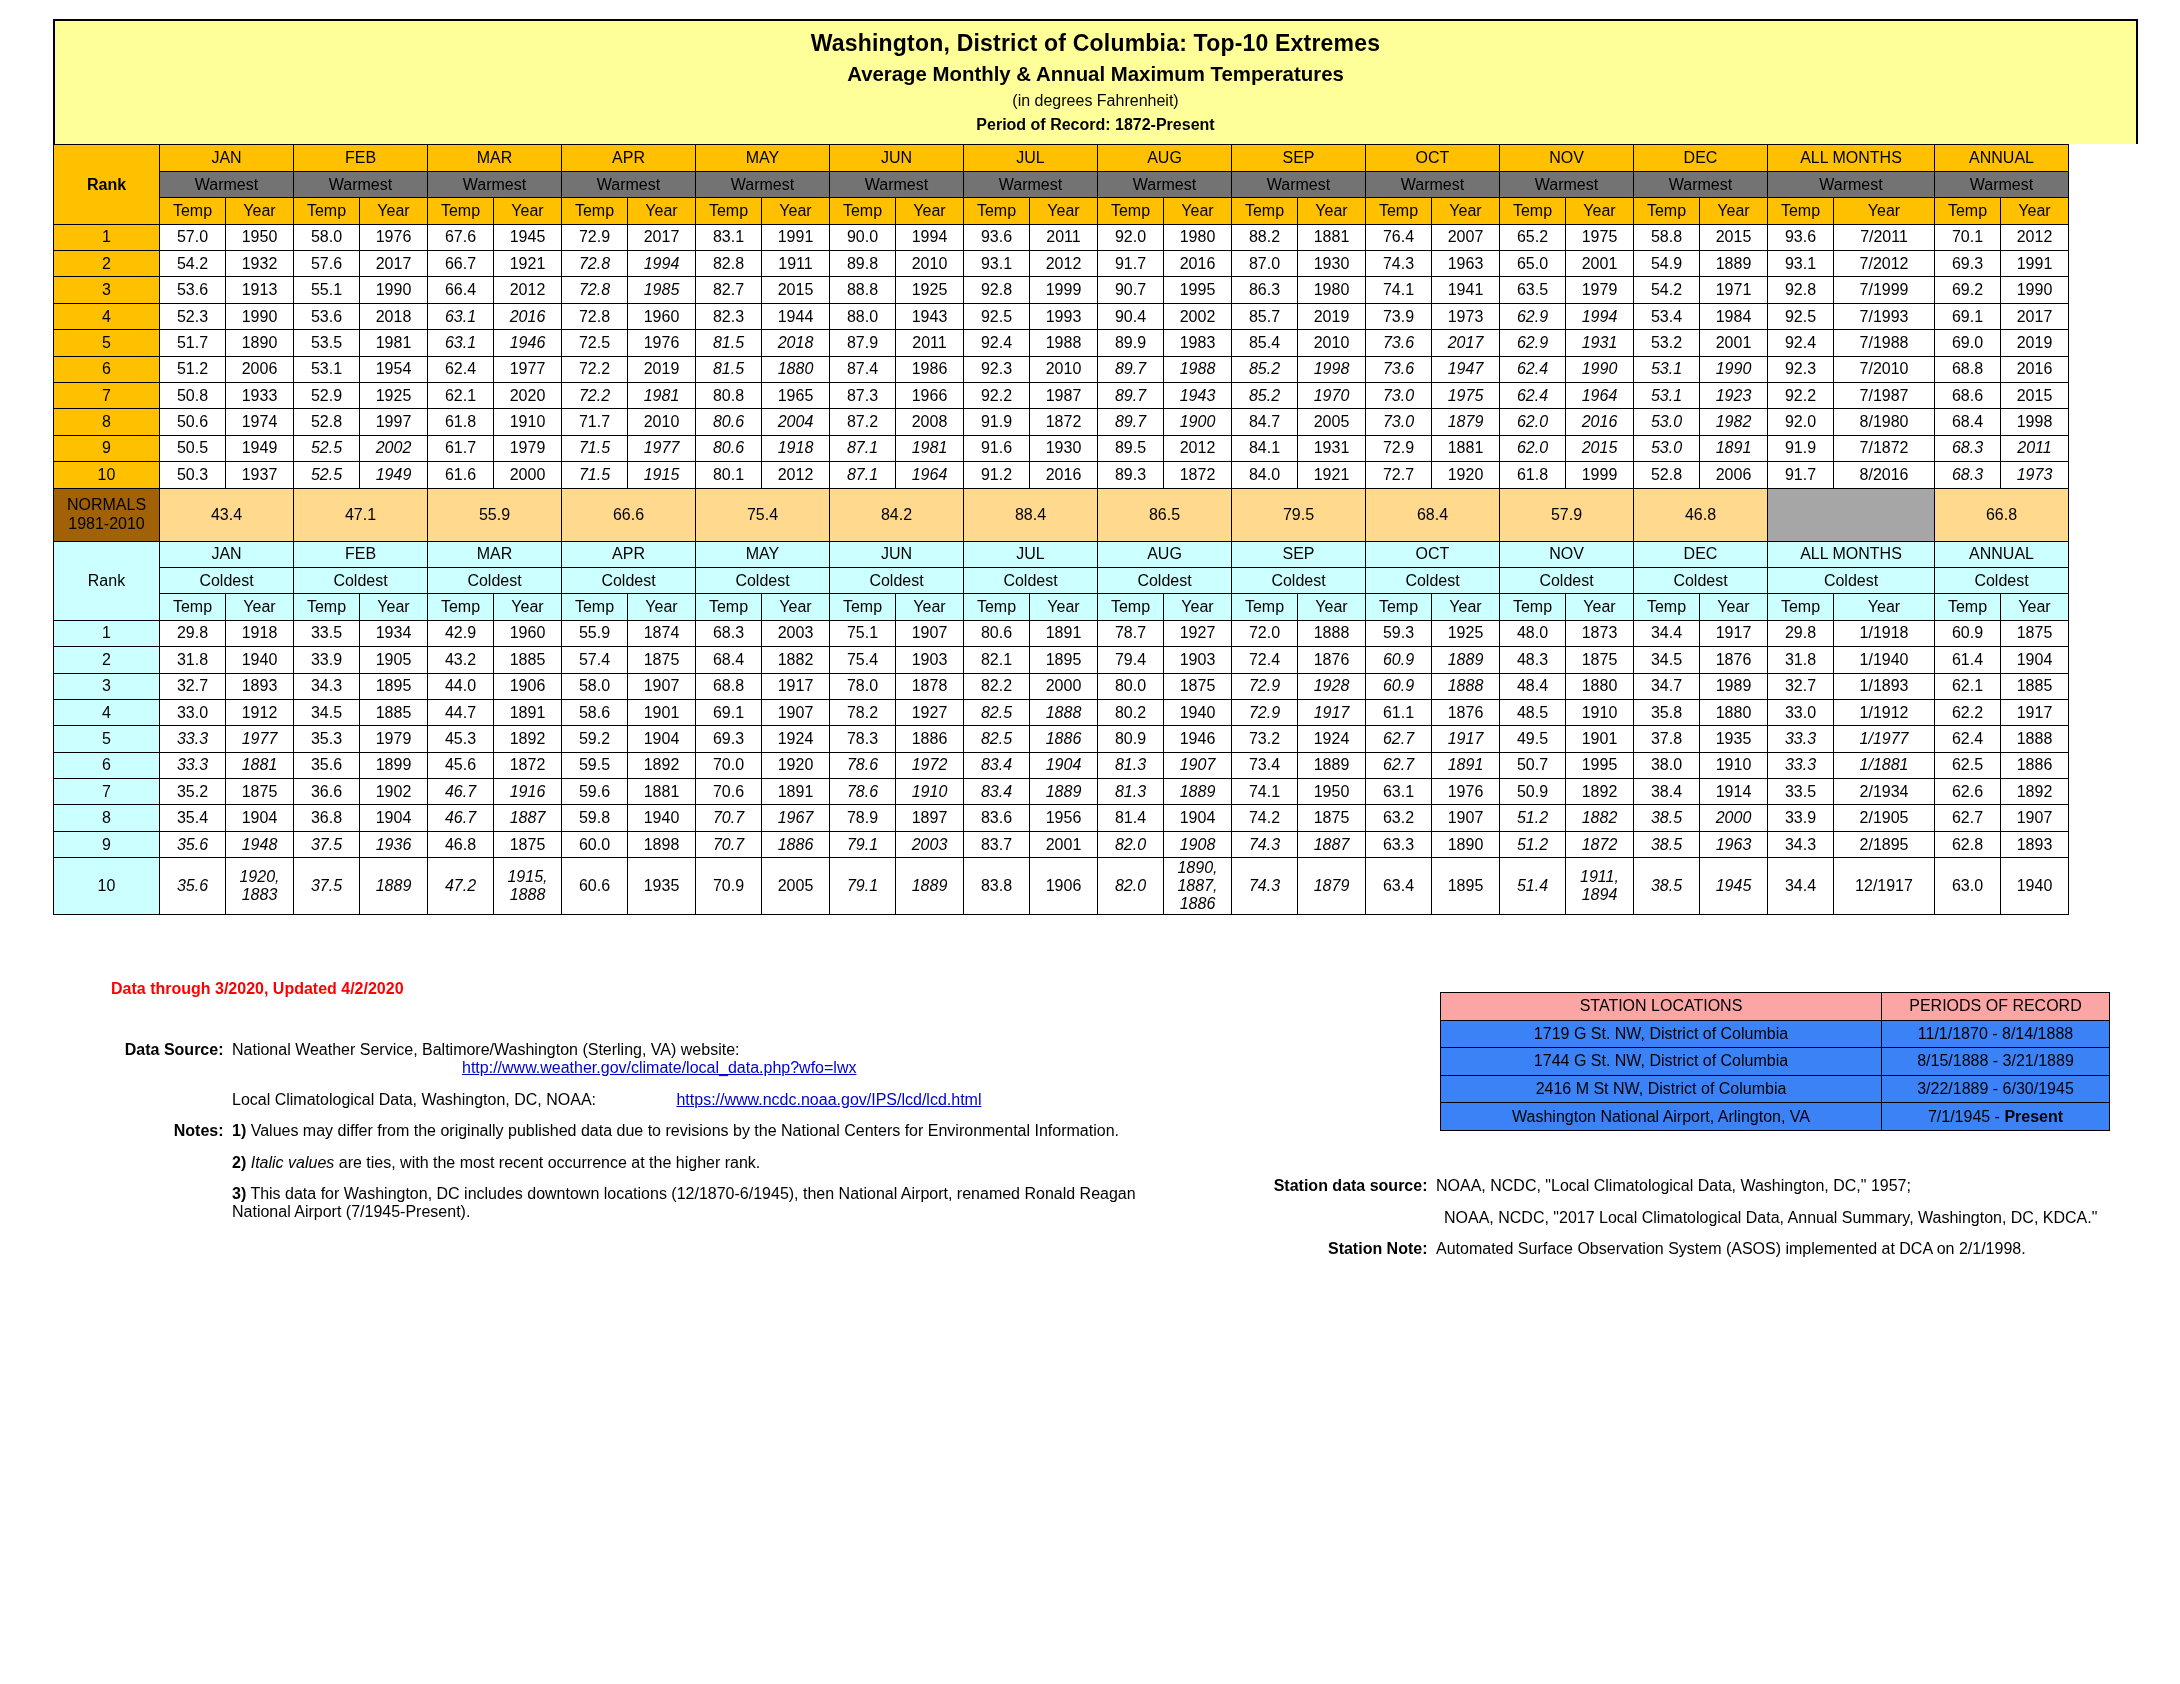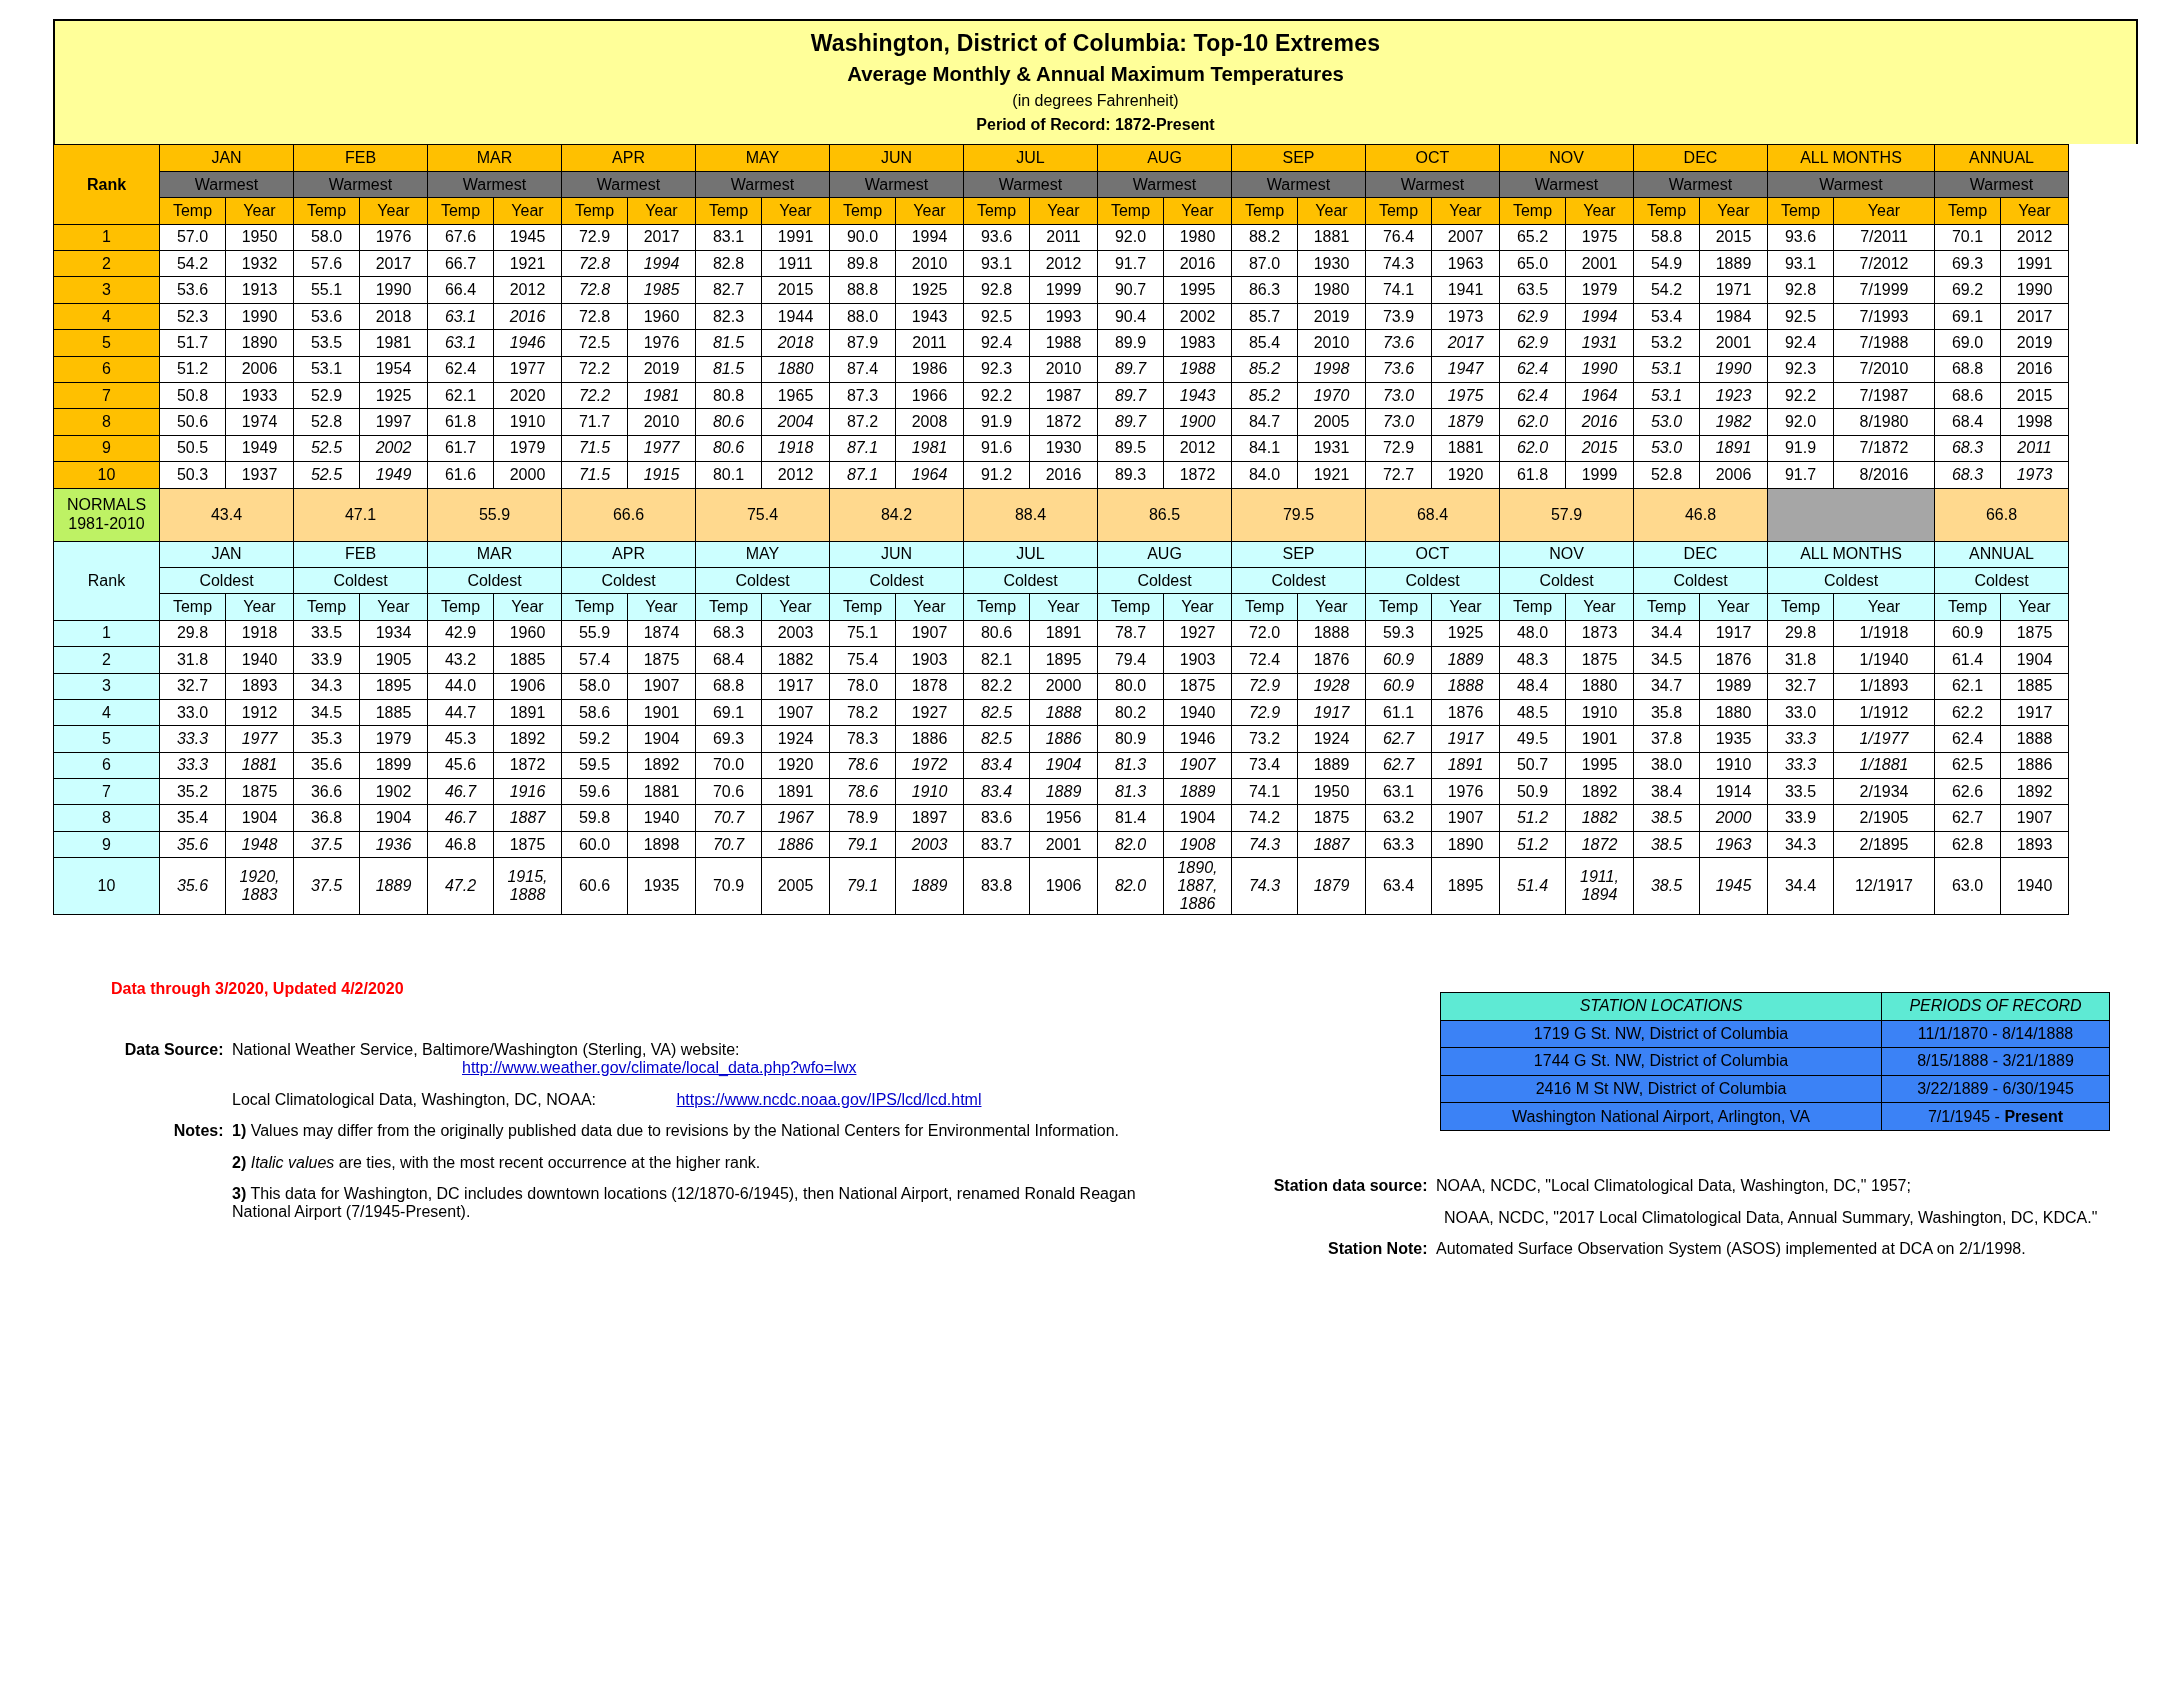--- a/index.html
+++ b/index.html
@@ -43,21 +43,21 @@
   .warm-tin  { background: #FFC000; font-weight: bold; font-size: 16px; }
   .rank-warm { background: #FFC000; font-weight: bold; font-size: 16px; }
   .cold-head { background: #CCFFFF; font-size: 18px; }
   .cold-sub  { background: #CCFFFF; font-size: 17px; }
   .cold-tin  { background: #CCFFFF; font-size: 16px; }
   .rank-cold { background: #CCFFFF; font-size: 16px; }
   .datacell  { background: #ffffff; }
   .ital { font-style: italic; }
   .bold { font-weight: bold; }
   .normals-label {
-    background: #bef264; font-weight: bold; font-size: 13.6px; line-height: 1.15;
+    background: #a16207; font-weight: bold; font-size: 13.6px; line-height: 1.15;
   }
   .normals-val { background: #FFD98E; font-weight: bold; font-size: 19px; }
   .normals-gray { background: #A6A6A6; }
   .multiline { line-height: 1.12; font-size: 15.3px; }
 
   
   col.c-rank { width: 106px; }
   col.c-temp { width: 66px; }
   col.c-year { width: 68px; }
   col.c-amtemp { width: 66px; }
@@ -80,21 +80,21 @@
   .note-sub { padding-left: 128px; font-size: 16px; margin-bottom: 13.6px; }
   .note-num { font-weight: bold; }
 
   
   .station-wrap { position: absolute; left: 1440px; top: 992px; }
   table.station { border-collapse: collapse; table-layout: fixed; }
   table.station td, table.station th {
     border: 1.7px solid #000; font-size: 16px; text-align: center;
     padding: 4.3px 6.8px; color: #000; font-weight: normal;
   }
-  .st-head { background: #5eead4; font-weight: bold; font-size: 17px; font-style: italic; }
+  .st-head { background: #fca5a5; font-weight: bold; font-size: 17px; }
   .st-body { background: #3b82f6; }
   col.s-loc { width: 441px; }
   col.s-per { width: 228px; }
 
   .station-notes { position: absolute; left: 1210px; top: 1177px; width: 954px; }
   .sn-row { display: flex; margin-bottom: 13.6px; align-items: flex-start; }
   .sn-label { font-size: 16px; font-weight: bold; text-align: right; flex: 0 0 226px; padding-right: 8.5px; }
   .sn-text { font-size: 16px; }
   .sn-indent { padding-left: 234px; font-size: 16px; margin-bottom: 13.6px; }
 </style>

